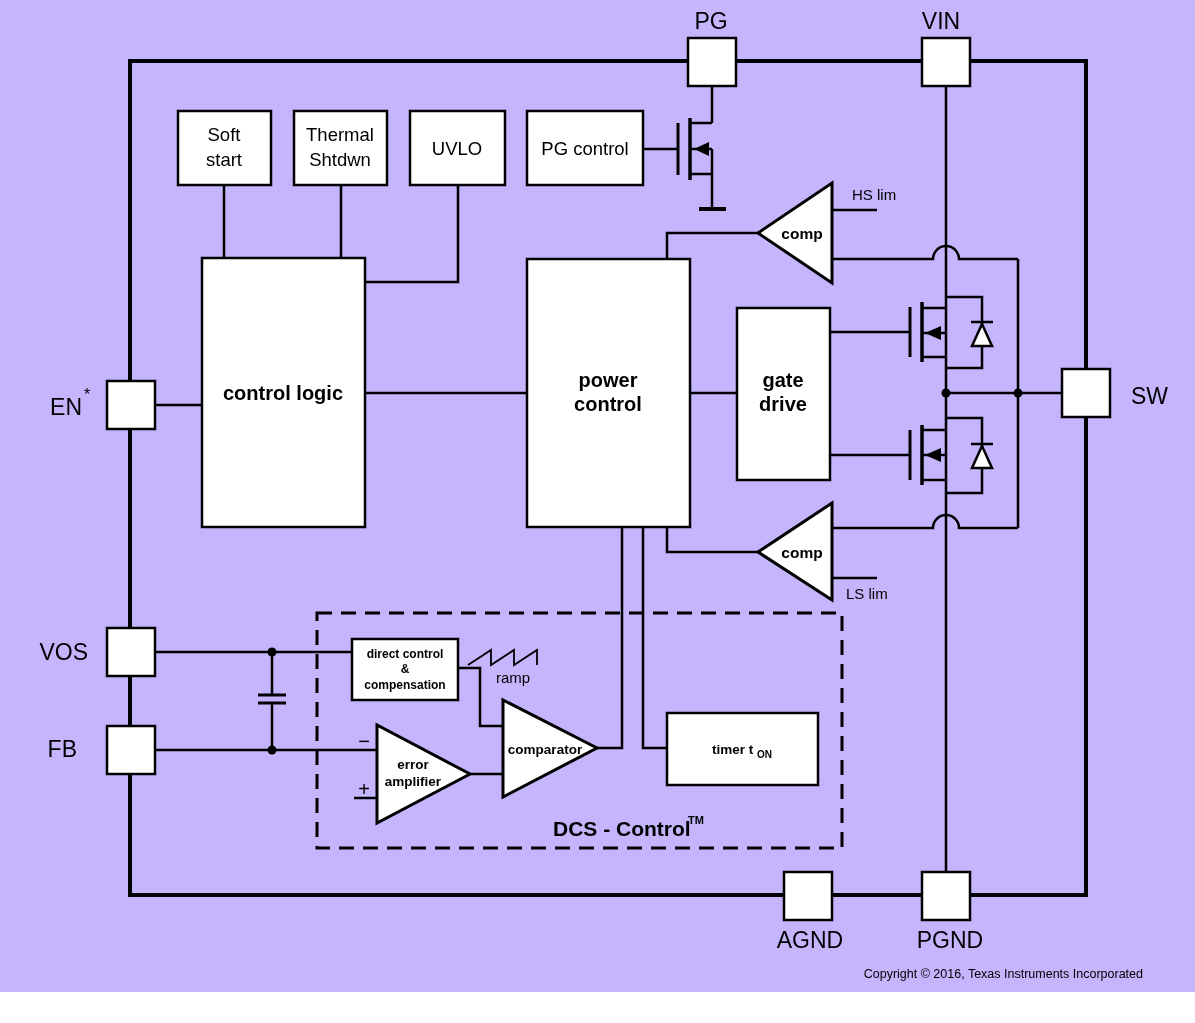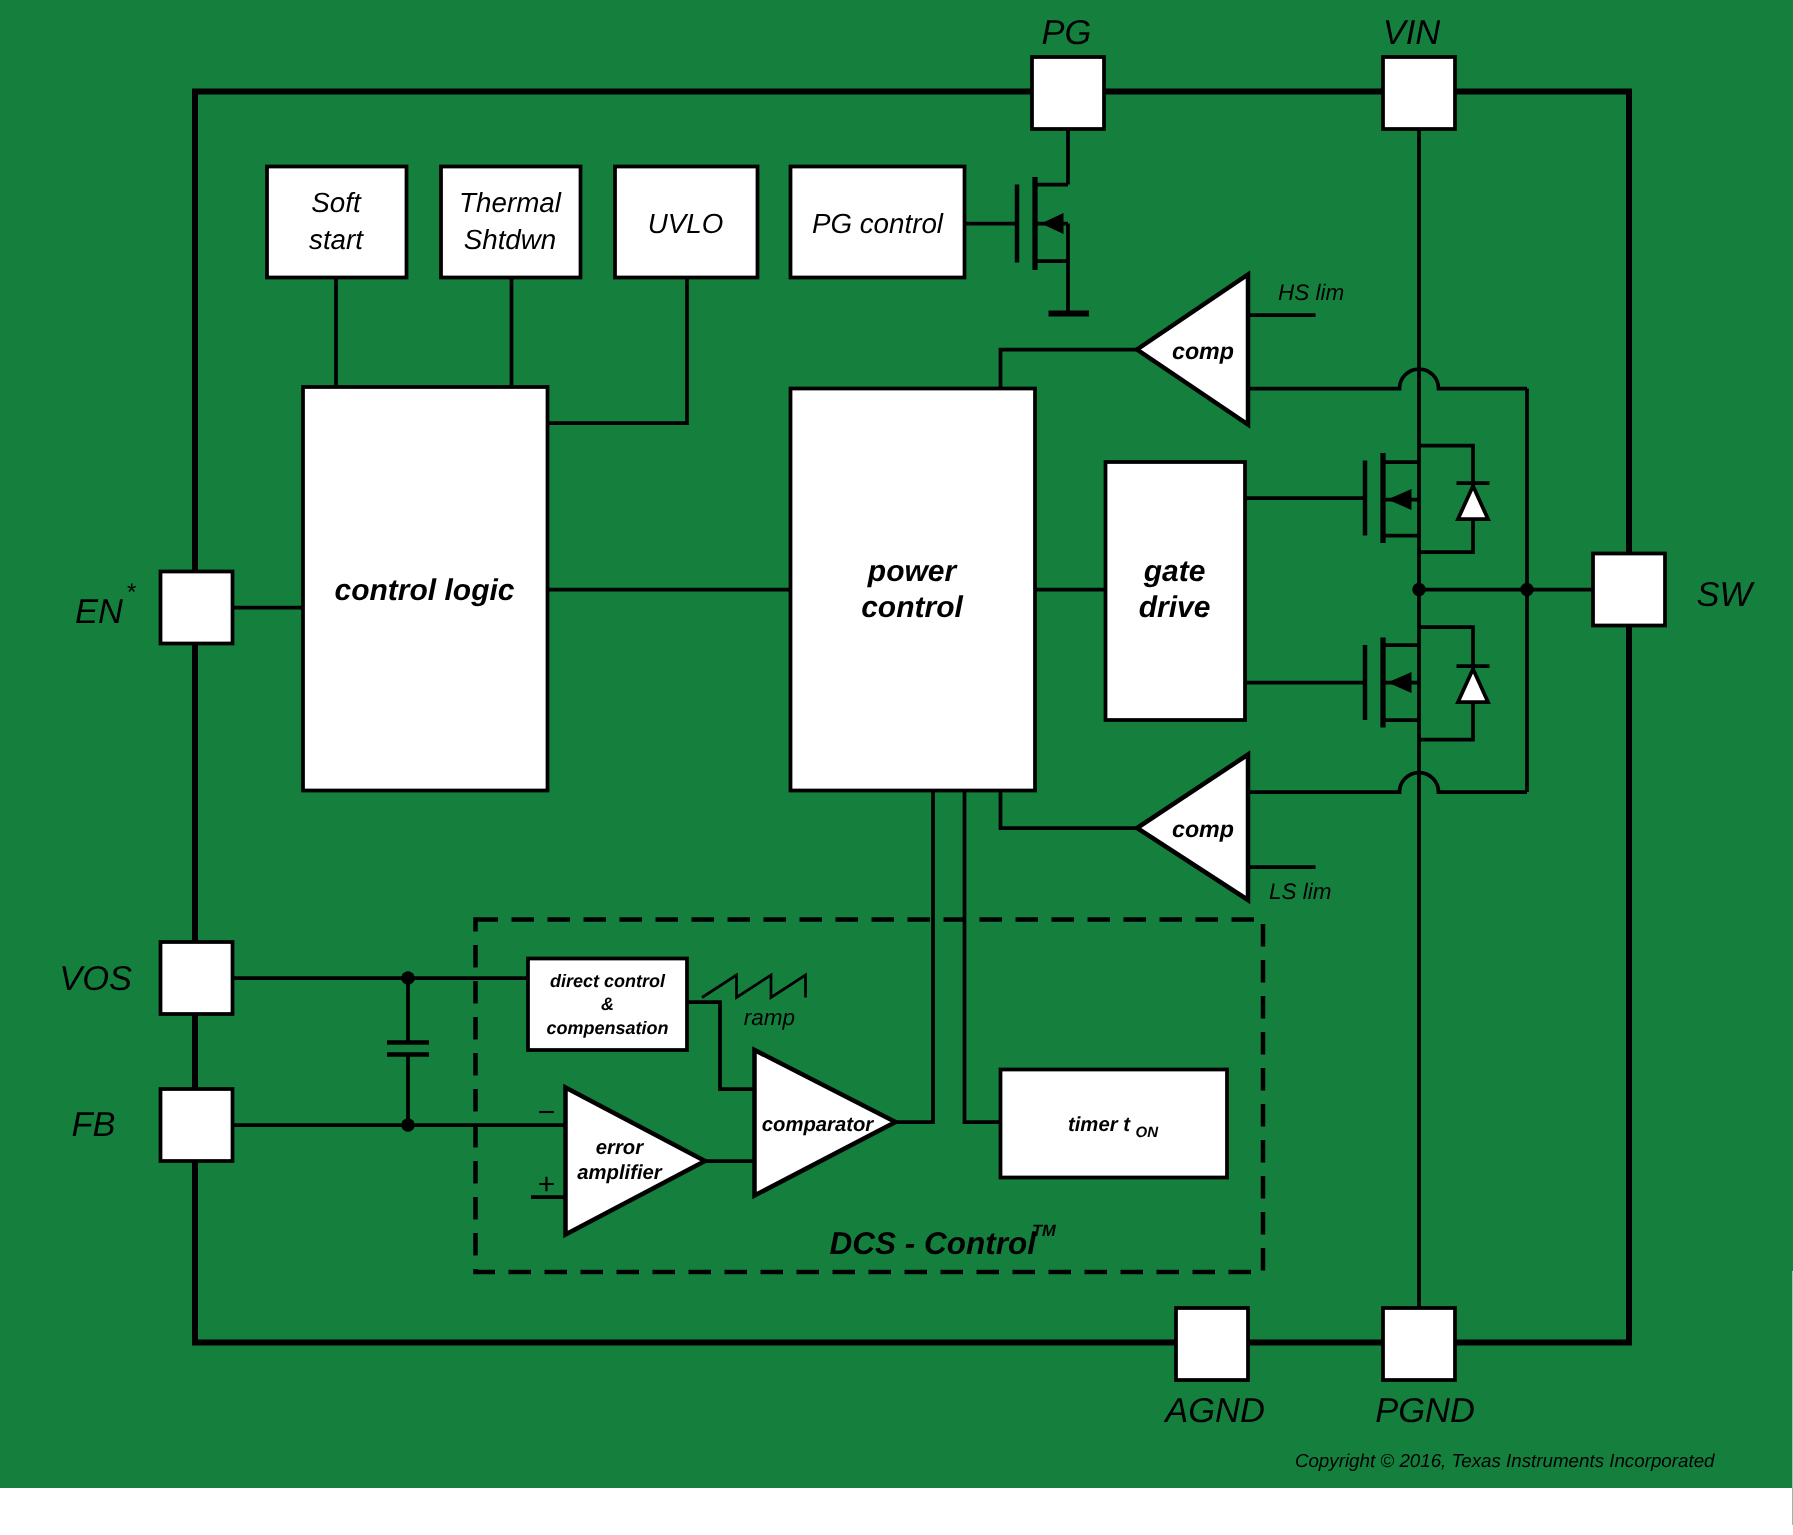--- a/index.html
+++ b/index.html
@@ -1,17 +1,17 @@
 <!DOCTYPE html>
 <html><head>
 <meta charset="utf-8">
 <style>
   html,body{margin:0;padding:0;background:#ffffff;}
-  .stage{position:relative;width:1195px;height:992px;background:#15803d;overflow:hidden;
-         font-family:"Liberation Sans", sans-serif;font-style:italic;}
+  .stage{position:relative;width:1195px;height:992px;background:#c4b5fd;overflow:hidden;
+         font-family:"Liberation Sans", sans-serif;}
   svg{display:block;}
   text{fill:#000;font-family:"Liberation Sans", sans-serif;}
   .t-pin{font-size:23px;}
   .t-box{font-size:18.5px;}
   .t-big{font-size:20px;font-weight:bold;}
   .t-comp{font-size:15.5px;font-weight:bold;}
   .t-lim{font-size:15px;}
   .t-sm{font-size:12px;font-weight:bold;}
   .t-md{font-size:13.5px;font-weight:bold;}
   .t-sub{font-size:10px;font-weight:bold;}

